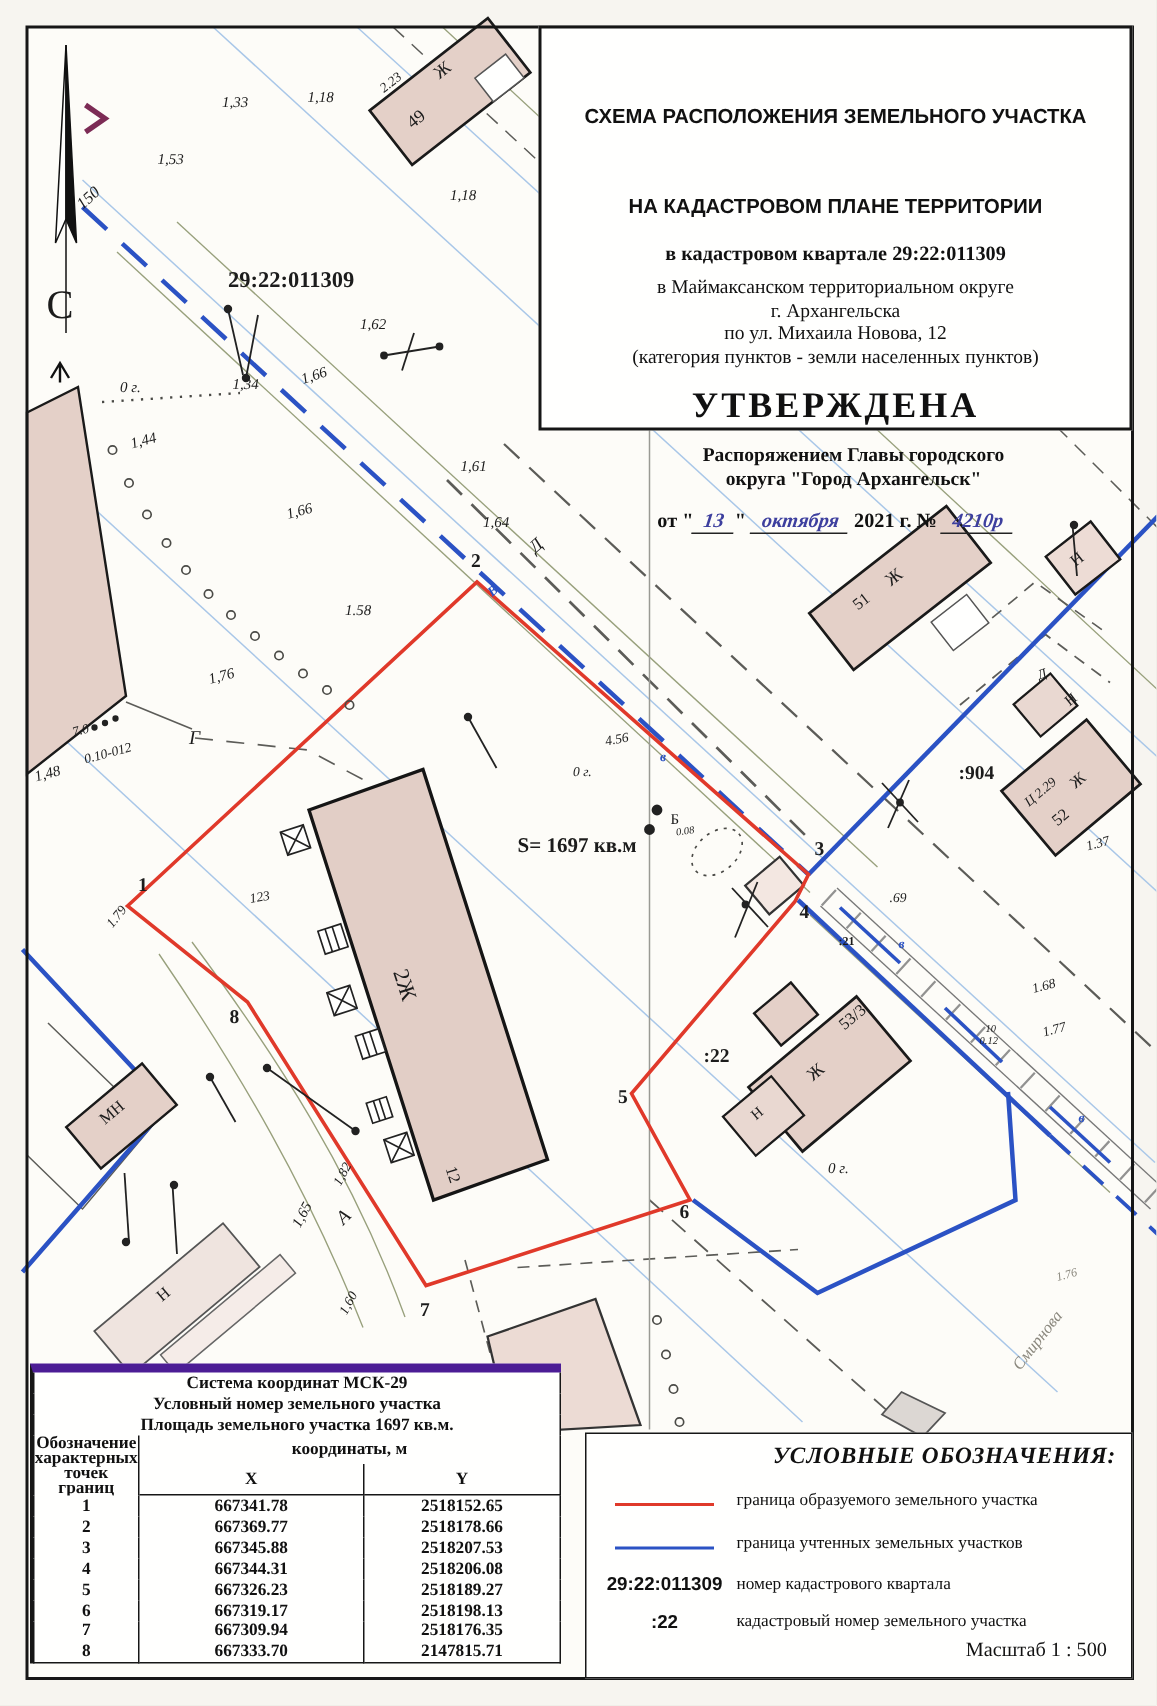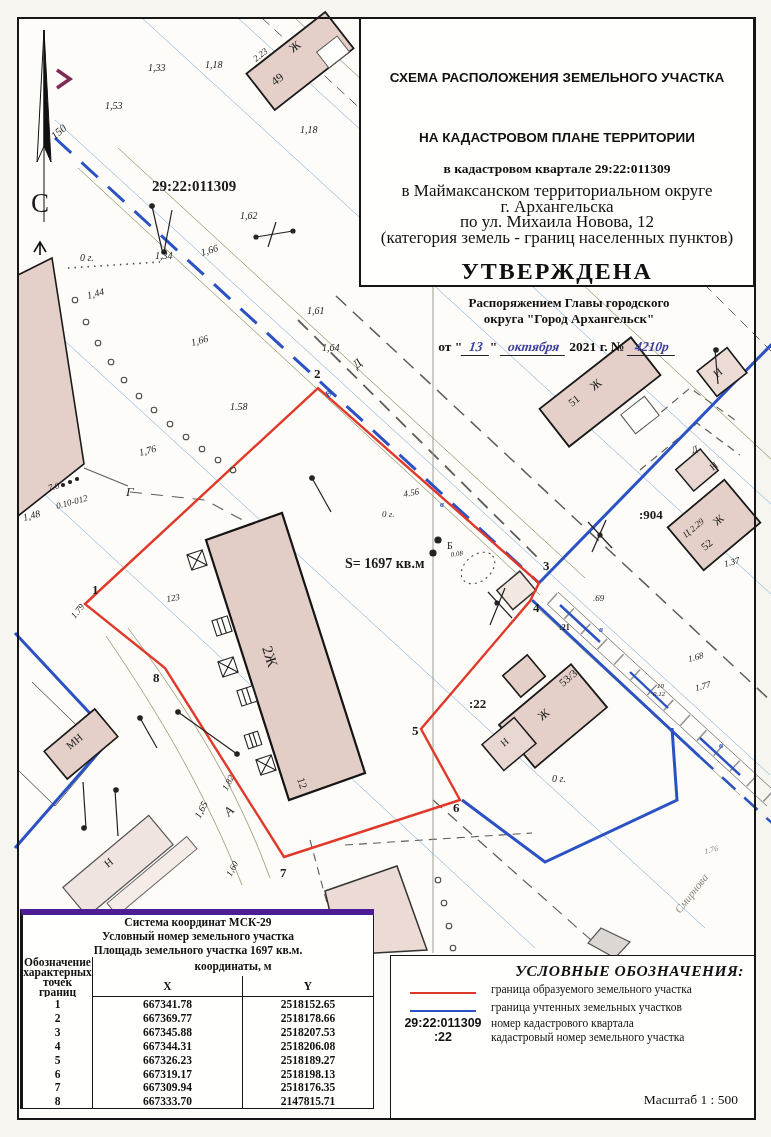--- a/index.html
+++ b/index.html
@@ -5,41 +5,41 @@
   html,body{margin:0;padding:0;background:#e9e7e0;}
   .page{position:relative;width:771px;height:1137px;background:#f7f5f0;overflow:hidden;
         font-family:"Liberation Serif",serif;color:#111;}
   svg text{user-select:none;}
   .block{position:absolute;background:#fffffe;box-sizing:border-box;}
   
   #titleblock{left:359px;top:17px;width:396px;height:270px;border:2px solid #161616;
               text-align:center;padding-top:8px;}
   .t-sans{font-family:"Liberation Sans",sans-serif;font-weight:bold;font-size:13.5px;line-height:18px;margin-top:42px;}
   .t-quart{font-weight:bold;font-size:13.5px;margin-top:14px;}
-  .t-addr{font-size:17px;line-height:15.5px;margin-top:6px;}
+  .t-addr{font-size:13px;line-height:15.5px;margin-top:6px;}
   .t-appr{font-weight:bold;font-size:24px;letter-spacing:2px;margin-top:13px;}
   .t-rasp{font-weight:bold;font-size:13px;line-height:16px;margin-top:10px;padding-left:24px;}
   .t-date{font-weight:bold;font-size:13.5px;margin-top:12px;}
   .hw{font-style:italic;color:#3d3f9e;font-weight:bold;display:inline-block;transform:skewX(-8deg);}
   .u{border-bottom:1.3px solid #222;padding:0 7px;}
   
   #tableblock{left:20px;top:909px;width:354px;border-left:2px solid #161616;border-top:6px solid #4c1d95;}
   #tableblock table{border-collapse:collapse;width:100%;table-layout:fixed;}
   #tableblock td,#tableblock th{border:1.6px solid #161616;padding:0;font-weight:bold;
       text-align:center;vertical-align:middle;overflow:hidden;}
   .hdr-span{font-size:13.5px;height:23px;text-align:left;padding-left:6px;}
   .pt-col{width:70px;font-size:9px;line-height:10px;}
   .coord-hdr{font-size:13px;height:17px;}
   .xy-hdr{font-size:13px;height:16px;}
   #tableblock tbody td{font-size:11.5px;height:13.9px;border-top:none;border-bottom:none;}
   #tableblock tbody tr:last-child td{border-bottom:1.6px solid #161616;}
   
   #legendblock{left:390px;top:955px;width:365px;height:164px;border:1.8px solid #161616;padding:6px 10px 0 8px;}
   .leg-title{font-style:italic;font-weight:bold;font-size:15.5px;text-align:right;letter-spacing:.5px;}
-  .leg-row{display:flex;align-items:center;}
+  .leg-row{display:flex;align-items:center;margin-top:11px;}
   .leg-sym{width:88px;flex:0 0 88px;text-align:center;}
   .leg-line{display:inline-block;width:66px;height:0;border-top:2.6px solid;}
   .leg-num{font-family:"Liberation Sans",sans-serif;font-weight:bold;font-size:12.5px;}
   .leg-label{font-size:11.5px;padding-left:4px;}
   .leg-scale{position:absolute;right:16px;bottom:10px;font-size:13.5px;margin-left:48px;}
 </style>
 </head>
 <body>
 
 <div class="page">
@@ -300,21 +300,21 @@
   </svg>
 
   <div id="titleblock" class="block">
     <div class="t-sans">СХЕМА РАСПОЛОЖЕНИЯ ЗЕМЕЛЬНОГО УЧАСТКА</div>
     <div class="t-sans">НА КАДАСТРОВОМ ПЛАНЕ ТЕРРИТОРИИ</div>
     <div class="t-quart">в кадастровом квартале 29:22:011309</div>
     <div class="t-addr">
       <div>в  Маймаксанском территориальном округе</div>
       <div>г. Архангельска</div>
       <div>по ул. Михаила Новова, 12</div>
-      <div>(категория земель - границ населенных пунктов)</div>
+      <div>(категория пунктов - земли населенных пунктов)</div>
     </div>
     <div class="t-appr">УТВЕРЖДЕНА</div>
     <div class="t-rasp">
       <div>Распоряжением Главы городского</div>
       <div>округа "Город Архангельск"</div>
     </div>
     <div class="t-date">
       <span>от "</span><span class="hw u">13</span><span>"</span>
       <span class="hw u">октября</span>
       <span>2021 г. №</span>

